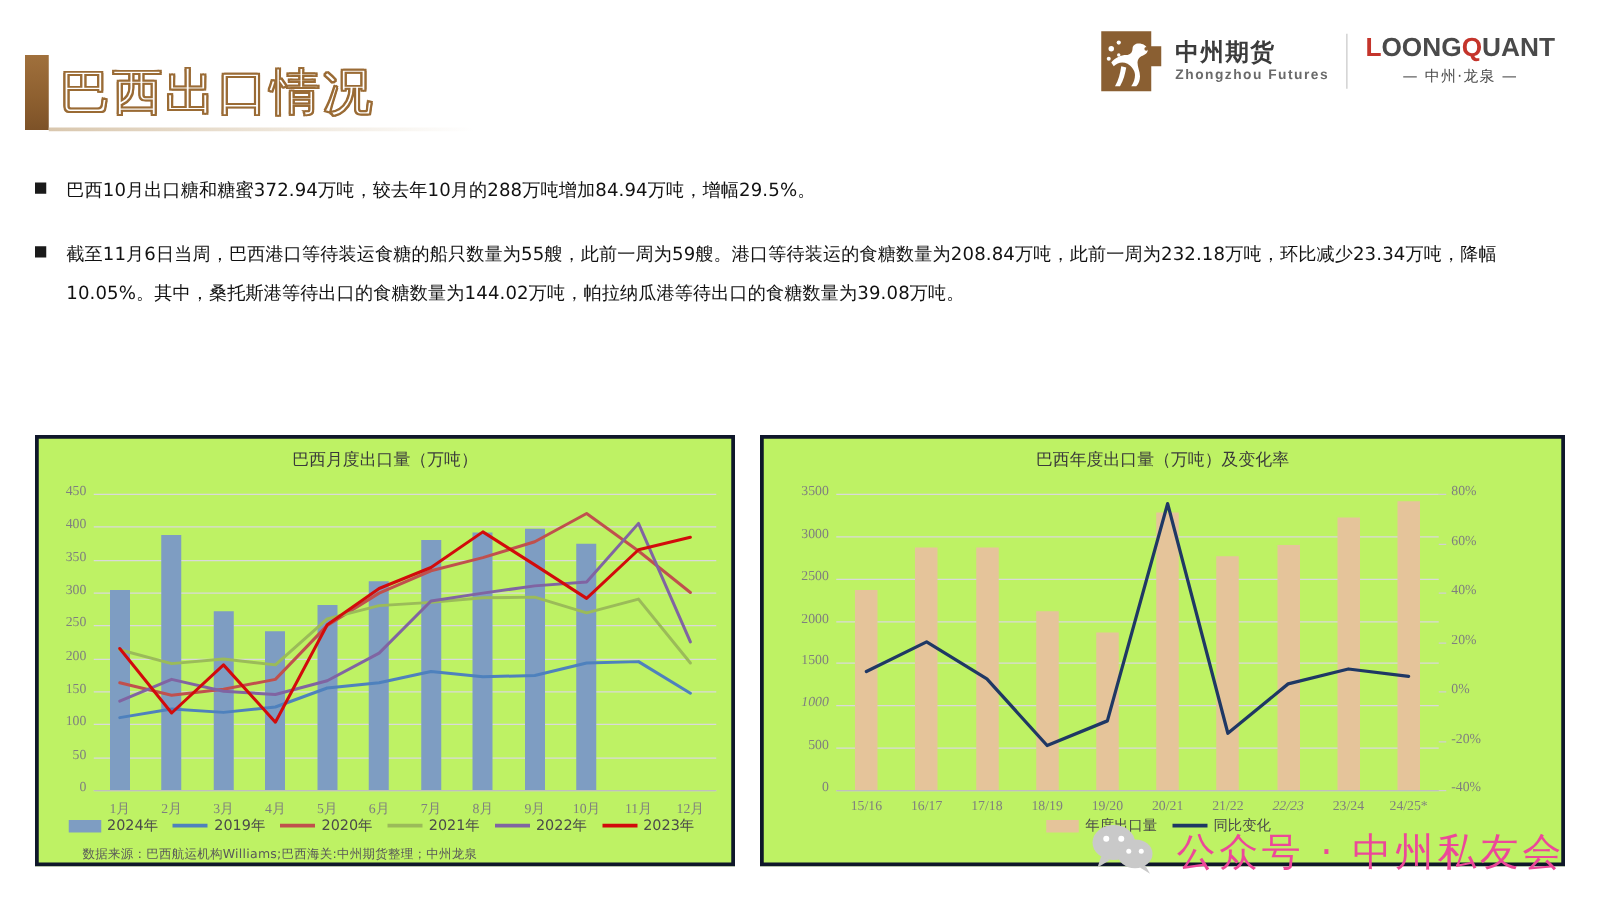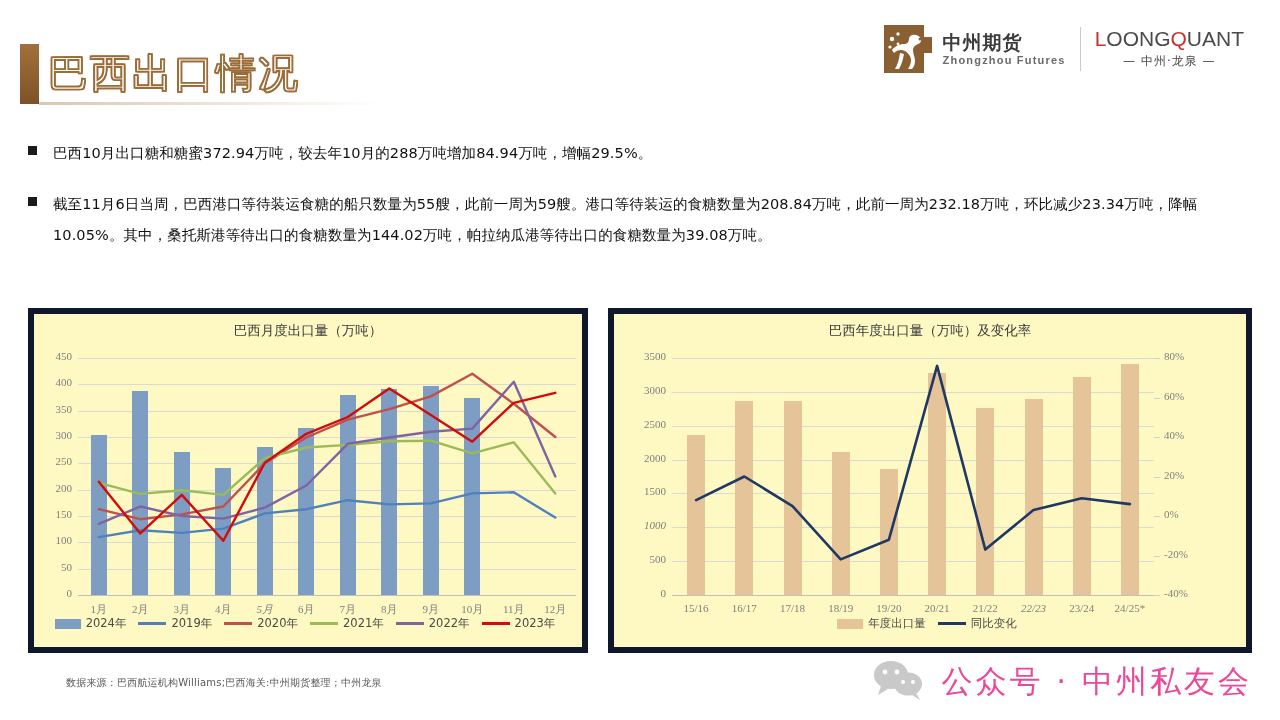--- a/index.html
+++ b/index.html
@@ -70,21 +70,21 @@
     font-size: 11px; font-weight: 700; color: #6a6a6a;
     letter-spacing: 1.2px; margin-top: 2px;
   }
   .logo-div {
     width: 1px; height: 44px; background: #c9c9c9;
     margin: 0 14px;
   }
   .logo-lq { display: flex; flex-direction: column; align-items: center; }
   .logo-lq-en {
     font-family: "Liberation Sans", sans-serif;
-    font-size: 21px; font-weight: 400; letter-spacing: 0px;
+    font-size: 21px; font-weight: 700; letter-spacing: 0px;
     color: #4a4a4a; line-height: 1;
   }
   .logo-lq-en .r { color: #c4342b; }
   .logo-lq-cn {
     font-family: "DejaVu Sans", sans-serif;
     font-size: 12px; color: #4a4a4a; letter-spacing: 1px;
     margin-top: 4px; white-space: nowrap;
   }
 
   
@@ -106,22 +106,23 @@
     font-family: "DejaVu Sans", sans-serif;
     font-size: 14.5px;
     line-height: 31px;
     color: #111;
     letter-spacing: 0.1px;
   }
 
   
   .panel {
     position: absolute;
-    border: 6px solid #0f172a;
-    background: #fef9c3;
+    border: 3px solid #0f172a;
+    background: #bef264;
+    margin-top: 40px;
   }
   #panel-left  { left: 28px;  top: 308px; width: 560px; height: 345px; }
   #panel-right { left: 608px; top: 308px; width: 644px; height: 345px; }
 
   .chart-title {
     position: absolute;
     left: 0; right: 0; top: 8px;
     text-align: center;
     font-family: "DejaVu Sans", sans-serif;
     font-size: 13.5px;
@@ -249,21 +250,21 @@
         <div class="gridline" style="left: 0px; top: 52.6667px; width: 498px;"></div>
         <div class="ax-label y" style="left: -42px; top: 44.6667px; width: 36px;">350</div>
         <div class="gridline" style="left: 0px; top: 26.3333px; width: 498px;"></div>
         <div class="ax-label y" style="left: -42px; top: 18.3333px; width: 36px;">400</div>
         <div class="gridline" style="left: 0px; top: 0px; width: 498px;"></div>
         <div class="ax-label y" style="left: -42px; top: -8px; width: 36px;">450</div>
         <div class="ax-label x" style="left: 0px; top: 244px; width: 41.5px;">1月</div>
         <div class="ax-label x" style="left: 41.5px; top: 244px; width: 41.5px;">2月</div>
         <div class="ax-label x" style="left: 83px; top: 244px; width: 41.5px;">3月</div>
         <div class="ax-label x" style="left: 124.5px; top: 244px; width: 41.5px;">4月</div>
-        <div class="ax-label x" style="left: 166px; top: 244px; width: 41.5px; font-style: italic;">5月</div>
+        <div class="ax-label x" style="left: 166px; top: 244px; width: 41.5px;">5月</div>
         <div class="ax-label x" style="left: 207.5px; top: 244px; width: 41.5px;">6月</div>
         <div class="ax-label x" style="left: 249px; top: 244px; width: 41.5px;">7月</div>
         <div class="ax-label x" style="left: 290.5px; top: 244px; width: 41.5px;">8月</div>
         <div class="ax-label x" style="left: 332px; top: 244px; width: 41.5px;">9月</div>
         <div class="ax-label x" style="left: 373.5px; top: 244px; width: 41.5px;">10月</div>
         <div class="ax-label x" style="left: 415px; top: 244px; width: 41.5px;">11月</div>
         <div class="ax-label x" style="left: 456.5px; top: 244px; width: 41.5px;">12月</div>
         <div class="bar" style="left: 12.75px; top: 77.42px; width: 16px; height: 159.58px; background: rgb(126, 157, 194);"></div>
         <div class="bar" style="left: 54.25px; top: 33.18px; width: 16px; height: 203.82px; background: rgb(126, 157, 194);"></div>
         <div class="bar" style="left: 95.75px; top: 93.7467px; width: 16px; height: 143.253px; background: rgb(126, 157, 194);"></div>

